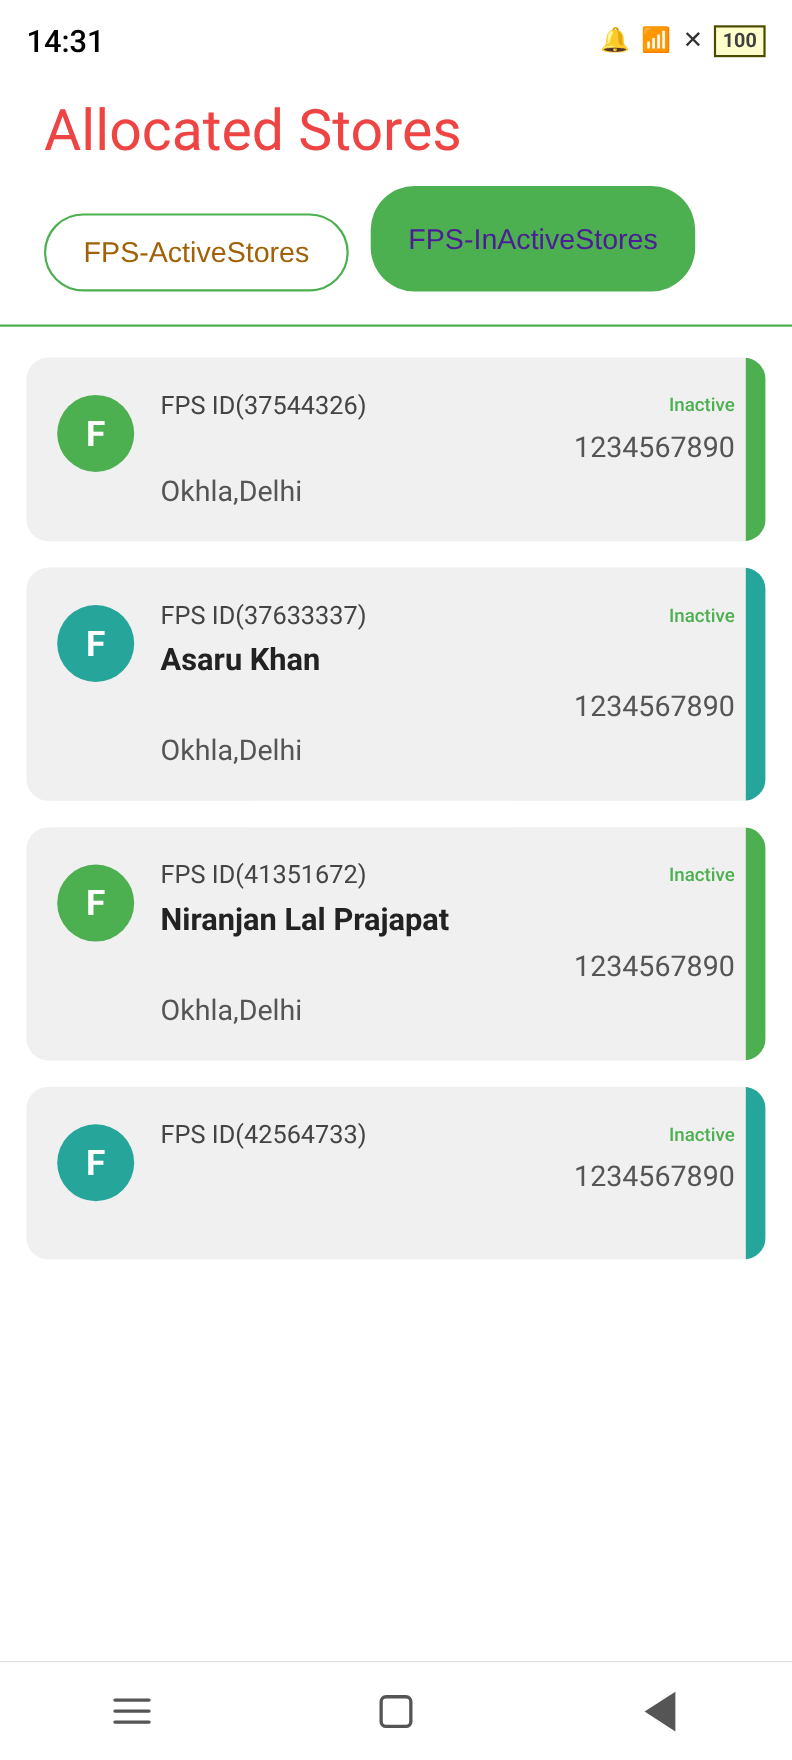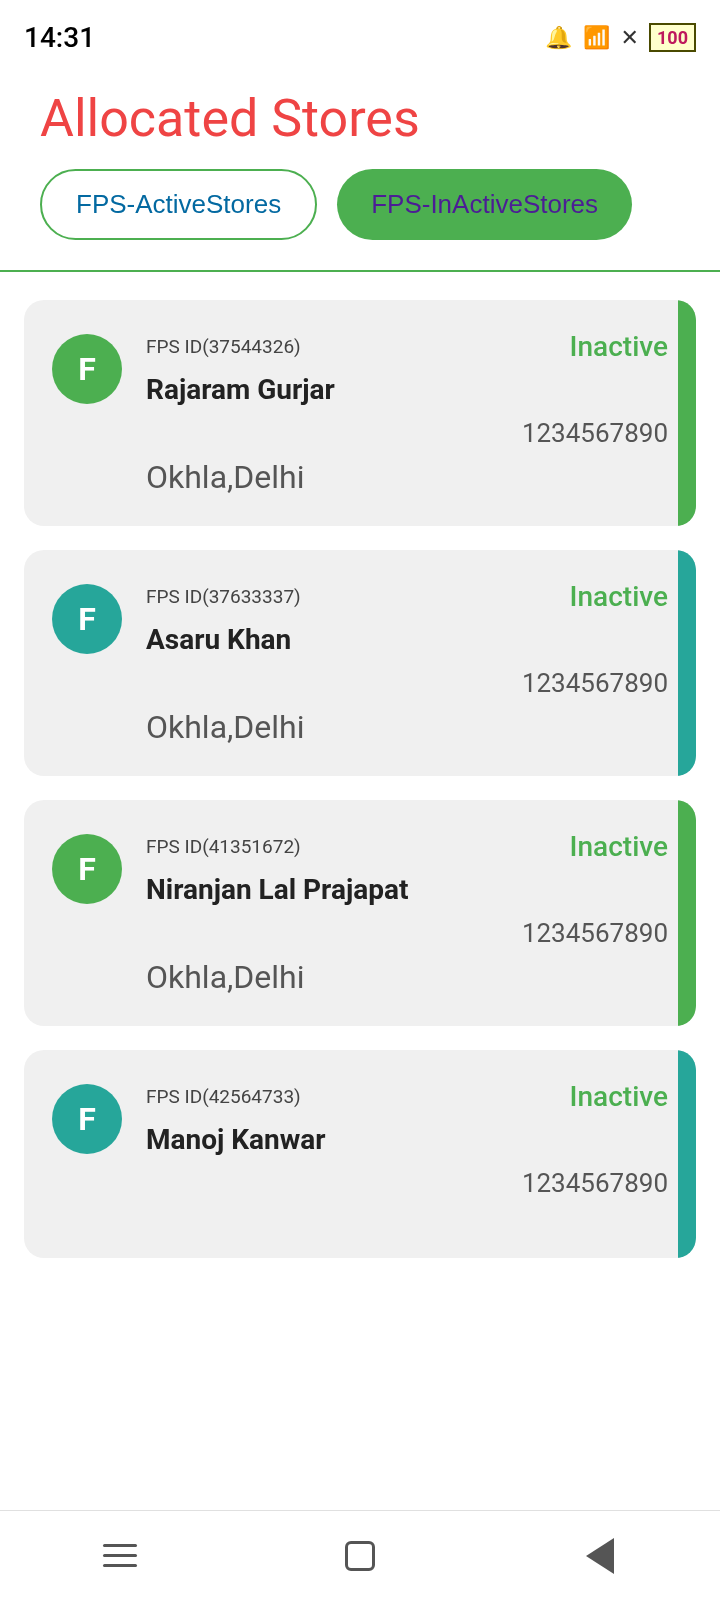--- a/index.html
+++ b/index.html
@@ -38,21 +38,21 @@
       font-size: 22px;
       color: #333;
     }
 
     .battery-box {
       border: 2px solid #4a4a00;
       border-radius: 0;
       padding: 2px 6px;
       font-size: 18px;
       font-weight: bold;
-      color: #be185d;
+      color: #404040;
       background: #ffffcc;
     }
 
     
     .page-title {
       font-size: 52px;
       font-weight: 400;
       color: #ef4444;
       padding: 28px 40px 20px 40px;
     }
@@ -64,23 +64,24 @@
       padding: 0 40px 0 40px;
       margin-bottom: 0;
     }
 
     .tab-btn-active {
       border: 2.5px solid #4CAF50;
       border-radius: 40px;
       padding: 18px 34px;
       font-size: 26px;
       font-weight: 500;
-      color: #0369a1;
+      color: #a16207;
       background: #fff;
       cursor: pointer;
+      margin-top: 25px;
     }
 
     .tab-btn-inactive {
       border: none;
       border-radius: 40px;
       padding: 18px 34px;
       font-size: 26px;
       font-weight: 500;
       color: #4c1d95;
       background: #4CAF50;
@@ -157,51 +158,51 @@
     }
 
     .card-header {
       display: flex;
       justify-content: space-between;
       align-items: center;
       margin-bottom: 10px;
     }
 
     .fps-id {
-      font-size: 19px;
+      font-size: 23px;
       color: #444;
       font-weight: 400;
     }
 
     .fps-id span {
       font-weight: 400;
     }
 
     .status-label {
-      font-size: 28px;
+      font-size: 17px;
       font-weight: 500;
       color: #4CAF50;
     }
 
     .store-name {
       font-size: 28px;
       font-weight: 700;
       color: #222;
       margin-bottom: 12px;
     }
 
     .store-phone {
       font-size: 26px;
       color: #555;
       margin-bottom: 10px;
       text-align: right;
     }
 
     .store-address {
-      font-size: 32px;
+      font-size: 26px;
       color: #555;
     }
 
     
     .bottom-nav {
       position: fixed;
       bottom: 0;
       left: 0;
       width: 720px;
       height: 90px;
@@ -281,21 +282,20 @@
     <div class="avatar avatar-green">
       <span>F</span>
     </div>
     <div class="card-content">
       <div class="card-header">
         <span class="fps-id">
           <span>FPS ID</span><span>(37544326)</span>
         </span>
         <span class="status-label">Inactive</span>
       </div>
-      <div class="store-name">Rajaram Gurjar</div>
       <div class="store-phone">1234567890</div>
       <div class="store-address">Okhla,Delhi</div>
     </div>
     <div class="card-side-bar-green"></div>
   </div>
 
   <div class="store-card">
     <div class="avatar avatar-teal">
       <span>F</span>
     </div>
@@ -335,21 +335,20 @@
     <div class="avatar avatar-teal">
       <span>F</span>
     </div>
     <div class="card-content">
       <div class="card-header">
         <span class="fps-id">
           <span>FPS ID</span><span>(42564733)</span>
         </span>
         <span class="status-label">Inactive</span>
       </div>
-      <div class="store-name">Manoj Kanwar</div>
       <div class="store-phone" style="color:#555;font-size:26px;">1234567890</div>
     </div>
     <div class="card-side-bar-teal"></div>
   </div>
 
 </div>
 
 <div class="bottom-nav">
   <div class="nav-icon">
     <div class="hamburger-lines">

